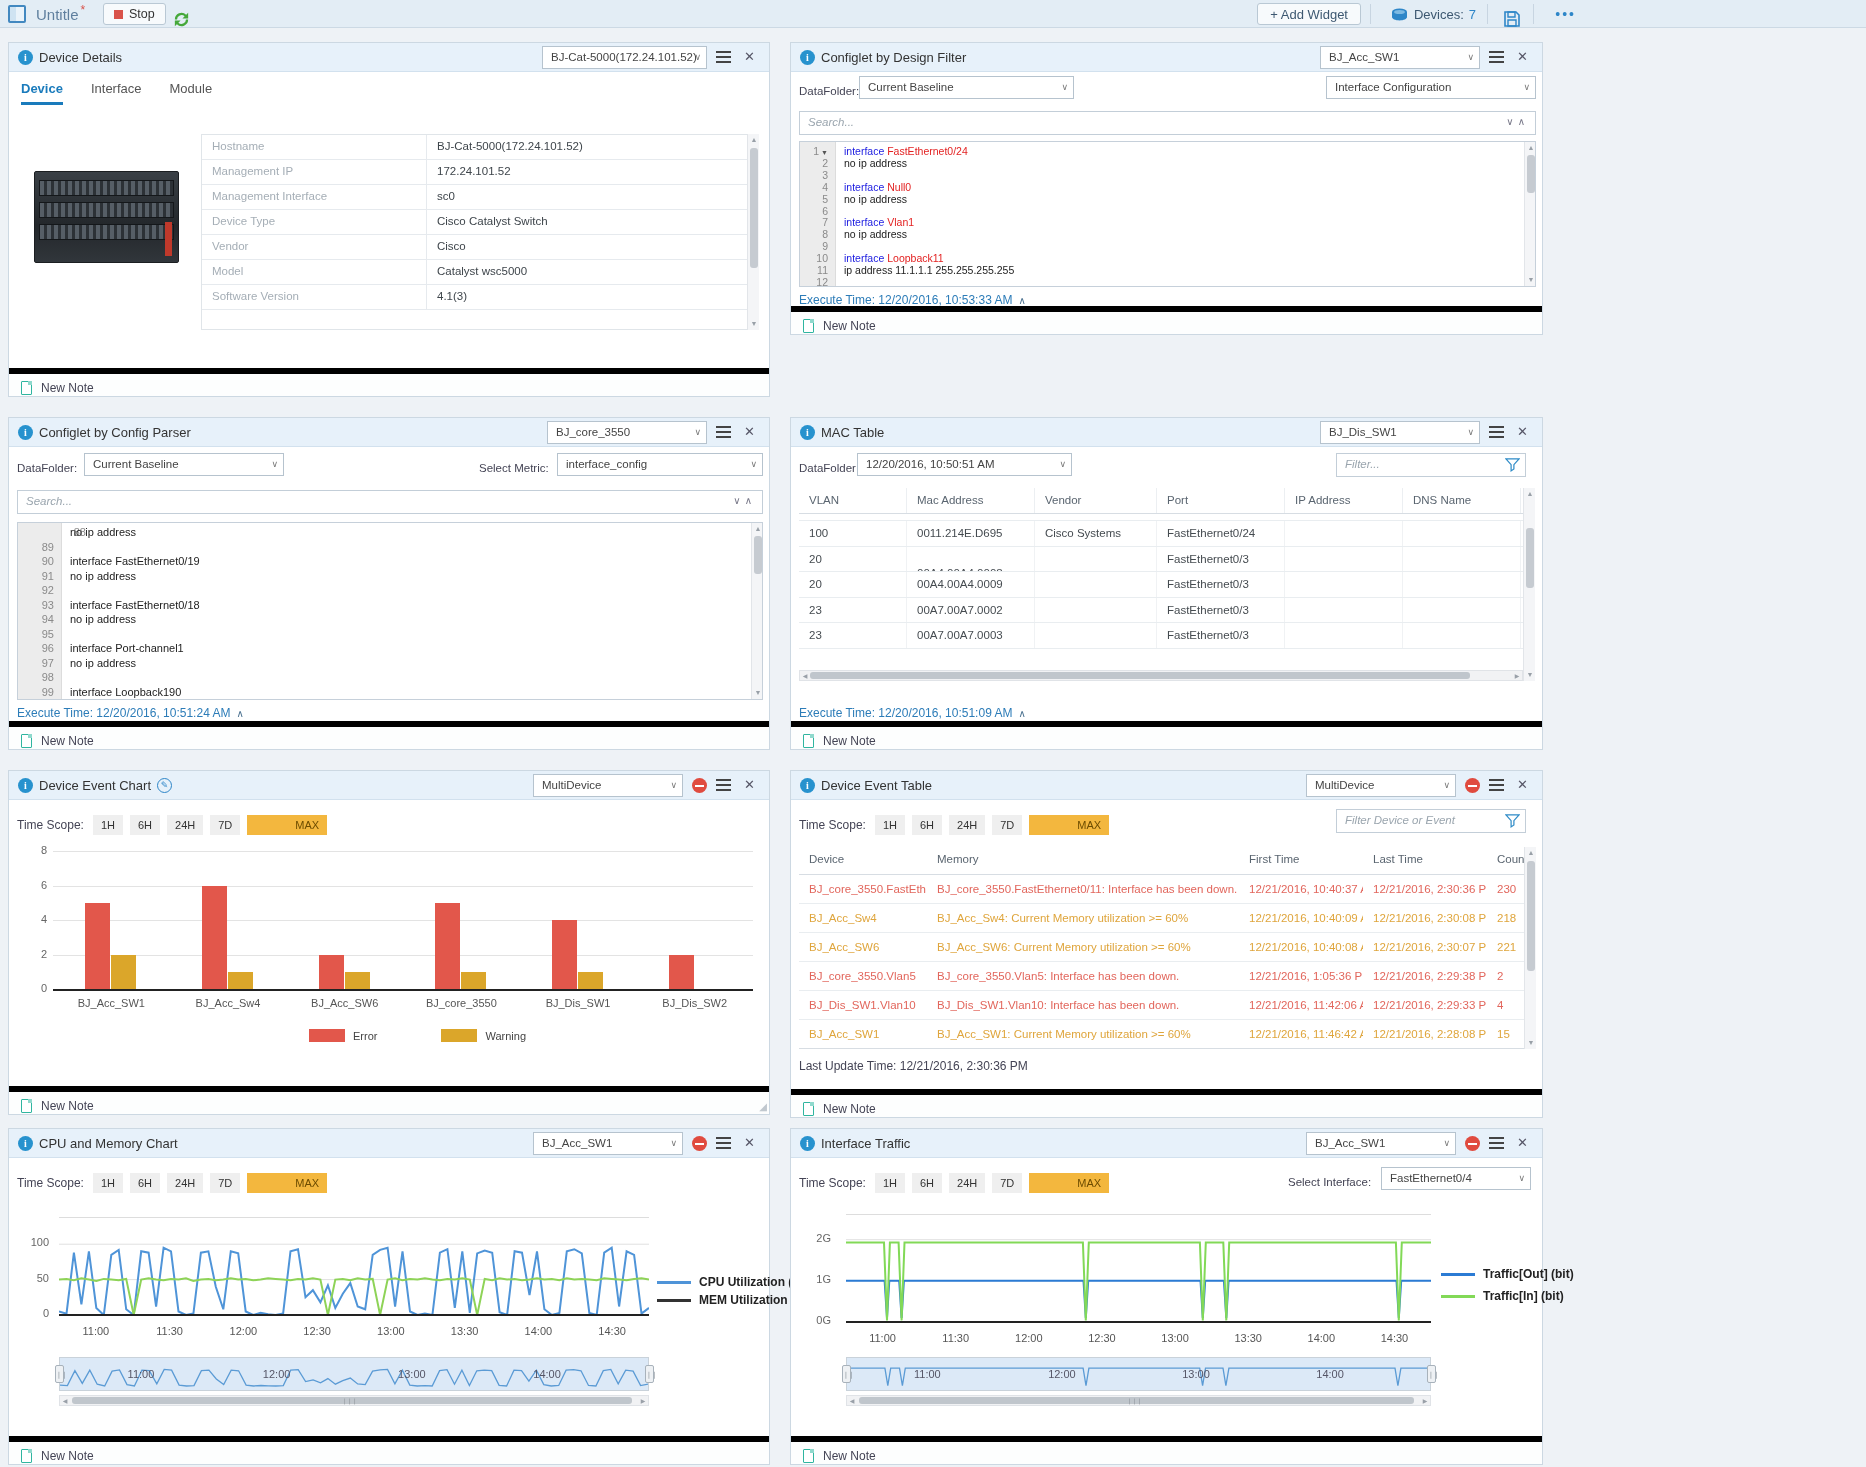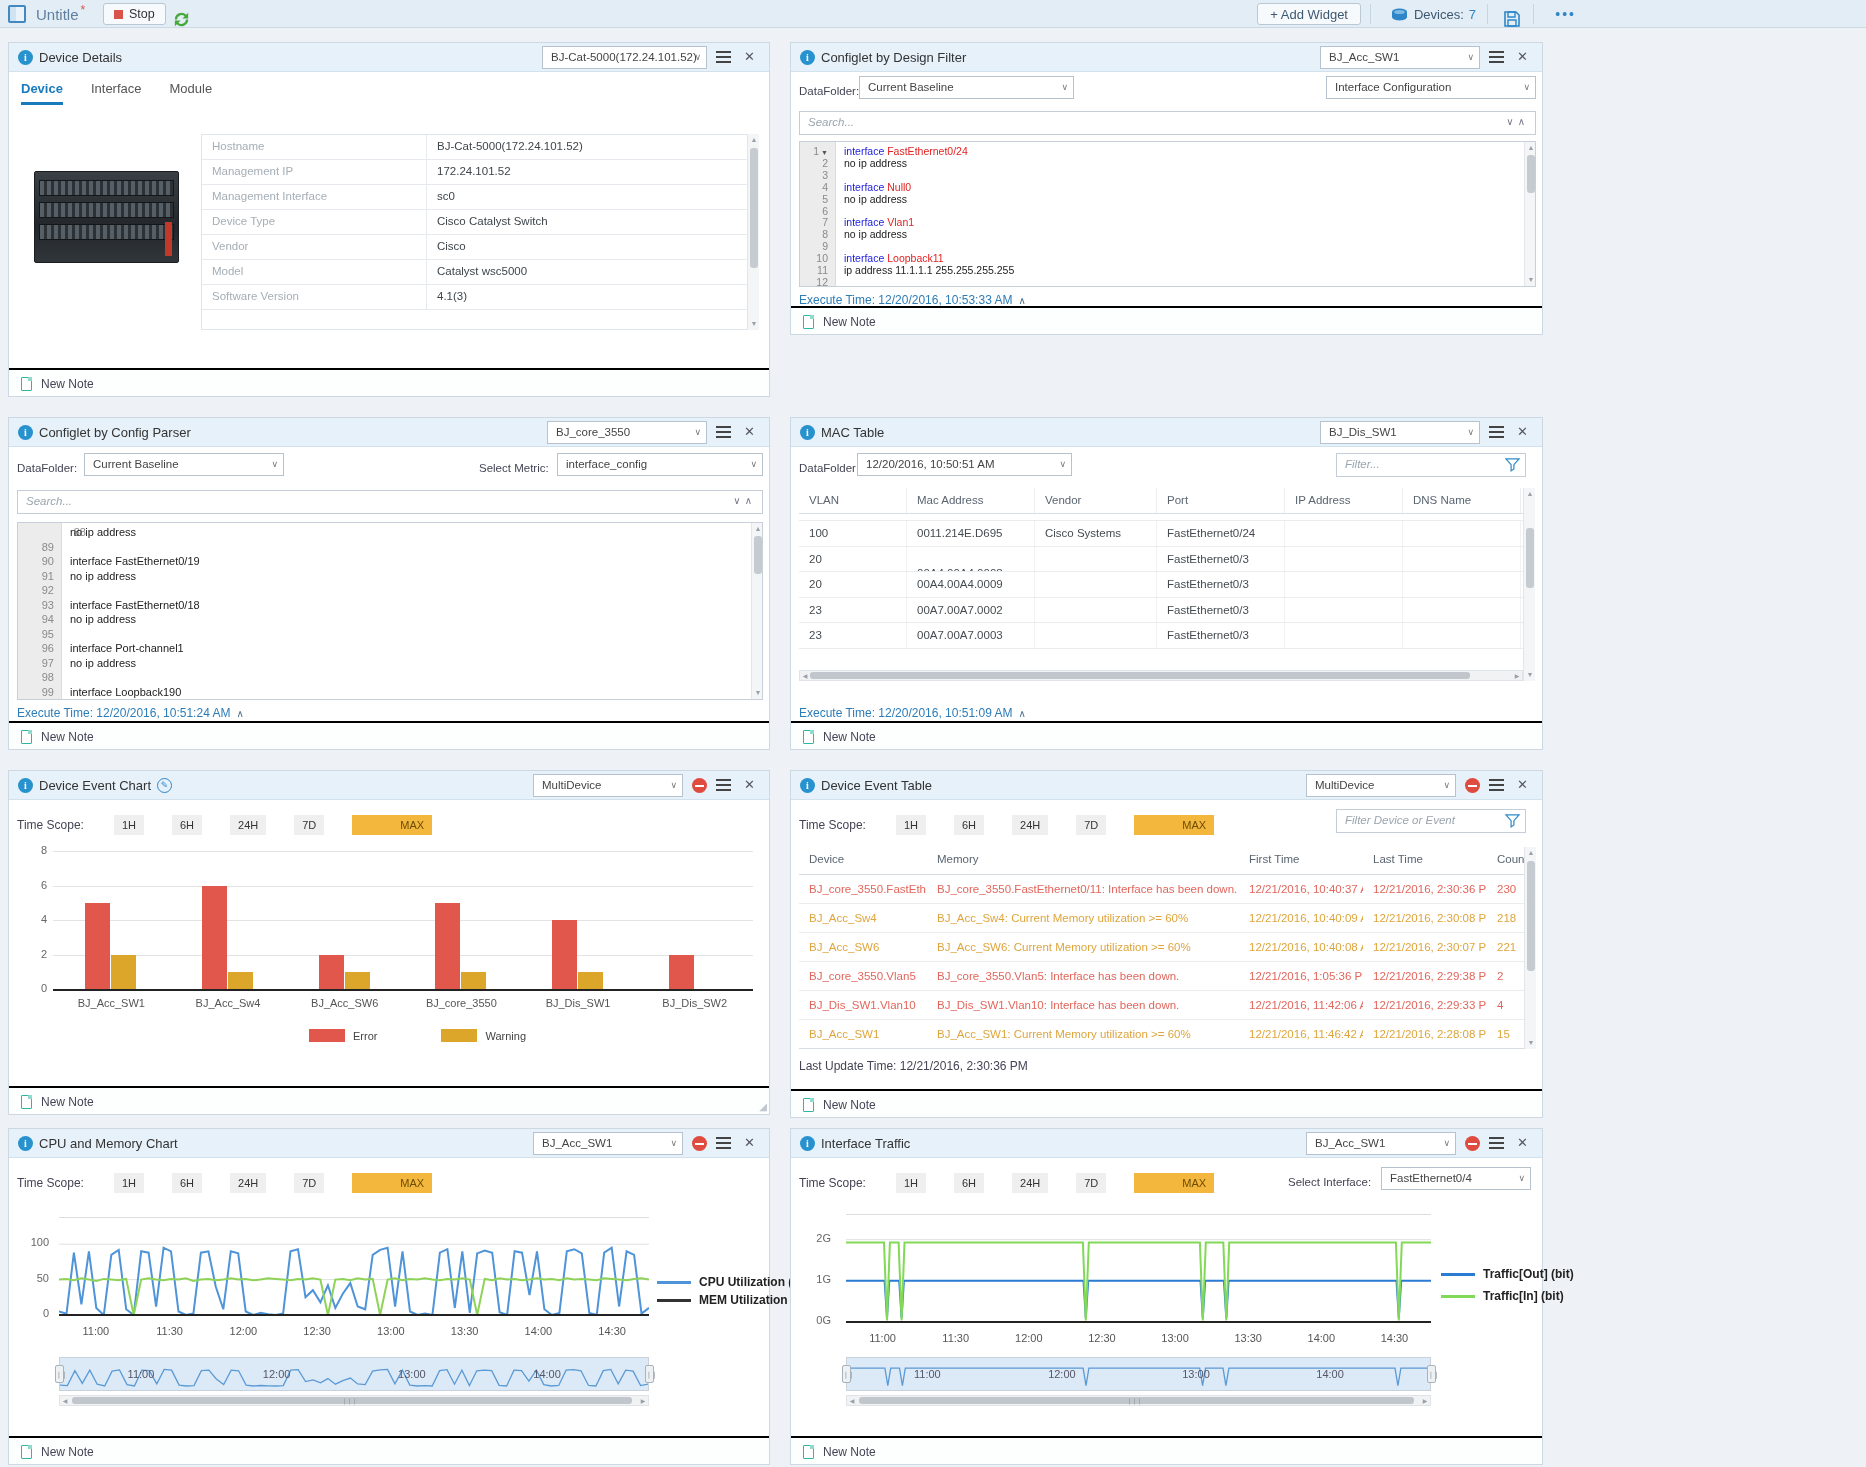--- a/index.html
+++ b/index.html
@@ -29,21 +29,21 @@
   .wtitle { position:absolute; left:30px; top:7px; font-size:13px; color:#333; white-space:nowrap; }
   .info-i { position:absolute; left:9px; top:7px; width:15px; height:15px; border-radius:50%; background:#2792ce; color:#fff; font-size:10px; font-weight:bold; text-align:center; line-height:15px; font-family:"Liberation Serif",serif; }
   .pencil-i { position:absolute; top:7px; width:15px; height:15px; border-radius:50%; border:1px solid #2e86c8; color:#2e86c8; font-size:9px; text-align:center; line-height:13px; }
   .ddl { position:absolute; top:3px; height:23px; background:#fff; border:1px solid #b6c3ce; font-size:11.5px; color:#444; line-height:21px; padding:0 18px 0 8px; white-space:nowrap; overflow:hidden; cursor:pointer; }
   .ddl .chev { position:absolute; right:5px; top:0; color:#777; font-size:9px; }
   .hamb { position:absolute; top:8px; width:15px; height:12px; border-top:2px solid #444; border-bottom:2px solid #444; cursor:pointer; }
   .hamb:before { content:""; display:block; margin-top:3px; height:2px; background:#444; }
   .wx { position:absolute; top:6px; font-size:13px; color:#556; cursor:pointer; }
   .red-minus { position:absolute; top:7px; width:15px; height:15px; border-radius:50%; background:#e04b3f; cursor:pointer; }
   .red-minus:before { content:""; position:absolute; left:3px; top:6.5px; width:9px; height:2.5px; background:#fff; }
-  .wfoot { position:absolute; left:0; right:0; bottom:0; height:28px; border-top:2px solid #000000; background:#fdfefe; }
+  .wfoot { position:absolute; left:0; right:0; bottom:0; height:28px; border-top:6px solid #000000; background:#fdfefe; }
   .note-ic { position:absolute; left:12px; top:7px; width:11px; height:14px; border:1.5px solid #2fb5a0; border-radius:1px; background:#fff; }
   .note-ic:before { content:""; position:absolute; right:-1px; top:-1px; width:4px; height:4px; background:#8fd9cd; }
   .note-lbl { position:absolute; left:32px; top:7px; font-size:12px; color:#445; cursor:pointer; }
   .exec-time { position:absolute; font-size:12px; color:#2c7cb8; white-space:nowrap; }
   .exec-time .caret { color:#49708f; font-size:10px; margin-left:6px; }
   .fld-lbl { position:absolute; font-size:11.5px; color:#445; white-space:nowrap; }
 
   
   .searchbox { position:absolute; height:24px; border:1px solid #c3ced8; background:#fff; }
   .searchbox .ph { position:absolute; left:8px; top:4px; font-size:11.5px; font-style:italic; color:#9aa5ae; }
@@ -82,21 +82,21 @@
   .switch-img .red { position:absolute; right:6px; width:7px; background:#c0392b; }
 
   
   .thead-row { position:absolute; display:flex; border-bottom:1px solid #d7dde3; background:#fff; }
   .th { font-size:11.5px; color:#5a6570; padding-top:6px; padding-left:10px; border-right:1px solid #eceff2; height:100%; }
   .drow { display:flex; border-bottom:1px solid #e9edf0; }
   .td { font-size:11.5px; color:#454b50; padding-left:10px; border-right:1px solid #f0f2f4; overflow:hidden; white-space:nowrap; }
   .sev-error .td { color:#e2665c; } .sev-warning .td { color:#dfa53c; }
 
   
-  .tscope { position:absolute; display:flex; align-items:center; gap:28px; }
+  .tscope { position:absolute; display:flex; align-items:center; gap:7px; }
   .ts-lbl { font-size:12px; color:#445; margin-right:2px; }
   .ts-btn { font-size:11px; color:#333; background:#efefef; padding:4px 8px; cursor:pointer; }
   .ts-btn.active { background:#f3b73e; color:#6d4c00;padding-left:48px; }
 
   
   .grid-h { position:absolute; left:0; right:0; height:1px; background:#e3e3e3; }
   .ylab { position:absolute; font-size:11px; color:#666; text-align:right; width:30px; }
   .xlab-row { position:absolute; display:flex; }
   .xlab { flex:1; text-align:center; font-size:11px; color:#555; }
   .bar { position:absolute; bottom:0; }

